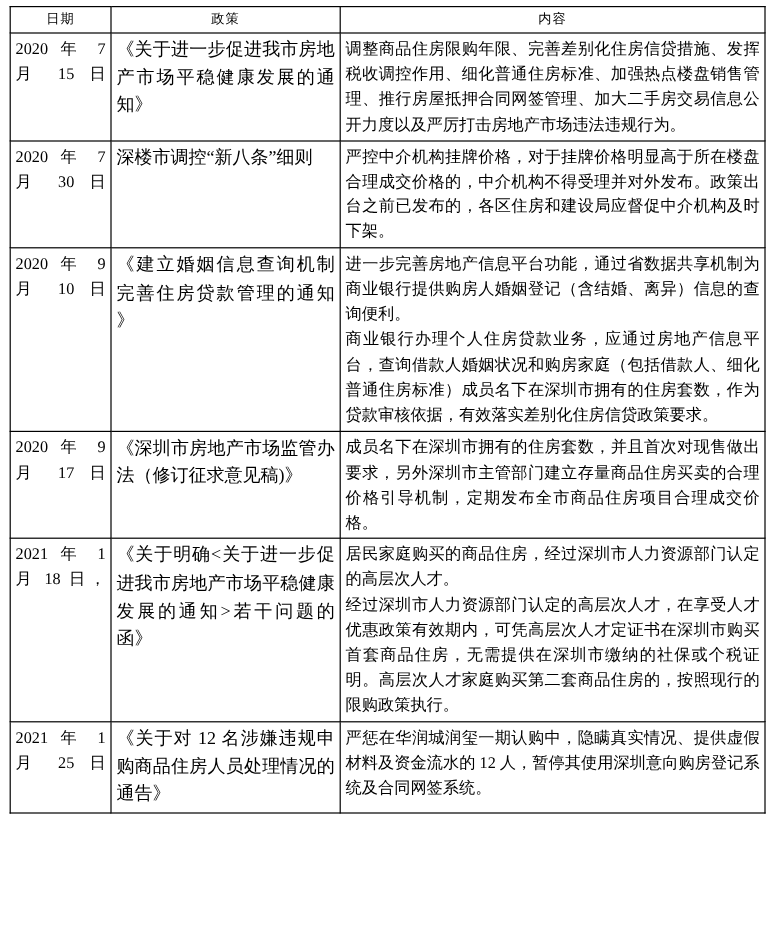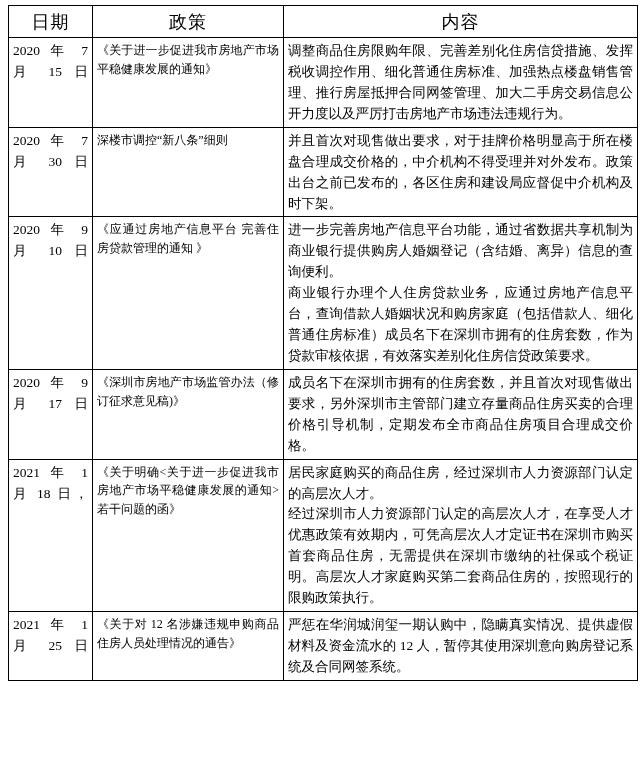--- a/index.html
+++ b/index.html
@@ -35,38 +35,38 @@
     padding: 3px 4px 2px 4px;
     font-weight: normal;
   }
   col.col-date   { width: 84px; }
   col.col-policy { width: 191px; }
   col.col-content{ width: 354px; }
 
   thead th {
     text-align: center;
     font-weight: bold;
-    font-size: 18px;
+    font-size: 11px;
     line-height: 1.45;
     padding-top: 4px;
     padding-bottom: 3px;
     letter-spacing: 1px;
   }
   td.cell-date {
     font-size: 13.5px;
     line-height: 1.55;
     text-align: justify;
     text-align-last: justify;
     text-justify: inter-character;
     padding-left: 10px;
     padding-right: 10px;
     margin-left: 28px;
   }
   td.cell-policy {
-    font-size: 12px;
+    font-size: 15px;
     line-height: 1.55;
     text-align: justify;
     text-justify: inter-ideograph;
     padding-left: 7px;
     padding-right: 5px;
   }
   td.cell-content {
     font-size: 13.5px;
     line-height: 1.55;
     text-align: justify;
@@ -110,29 +110,29 @@
             <p>调整商品住房限购年限、完善差别化住房信贷措施、发挥税收调控作用、细化普通住房标准、加强热点楼盘销售管理、推行房屋抵押合同网签管理、加大二手房交易信息公开力度以及严厉打击房地产市场违法违规行为。</p>
           </td>
       </tr>
       <tr>
         <td class="cell-date">
             <span class="date-line">2020 年 7</span>
             <span class="date-line">月 30 日</span>
           </td>
         <td class="cell-policy">深楼市调控“新八条”细则</td>
         <td class="cell-content">
-            <p>并且首次对现售做出要求，对于挂牌价格明显高于所在楼盘合理成交价格的，中介机构不得受理并对外发布。政策出台之前已发布的，各区住房和建设局应督促中介机构及时下架。</p>
+            <p>严控中介机构挂牌价格，对于挂牌价格明显高于所在楼盘合理成交价格的，中介机构不得受理并对外发布。政策出台之前已发布的，各区住房和建设局应督促中介机构及时下架。</p>
           </td>
       </tr>
       <tr>
         <td class="cell-date">
             <span class="date-line">2020 年 9</span>
             <span class="date-line">月 10 日</span>
           </td>
-        <td class="cell-policy">《应通过房地产信息平台 完善住房贷款管理的通知 》</td>
+        <td class="cell-policy">《建立婚姻信息查询机制 完善住房贷款管理的通知 》</td>
         <td class="cell-content">
             <p>进一步完善房地产信息平台功能，通过省数据共享机制为商业银行提供购房人婚姻登记（含结婚、离异）信息的查询便利。</p>
             <p>商业银行办理个人住房贷款业务，应通过房地产信息平台，查询借款人婚姻状况和购房家庭（包括借款人、细化普通住房标准）成员名下在深圳市拥有的住房套数，作为贷款审核依据，有效落实差别化住房信贷政策要求。</p>
           </td>
       </tr>
       <tr>
         <td class="cell-date">
             <span class="date-line">2020 年 9</span>
             <span class="date-line">月 17 日</span>
           </td>

